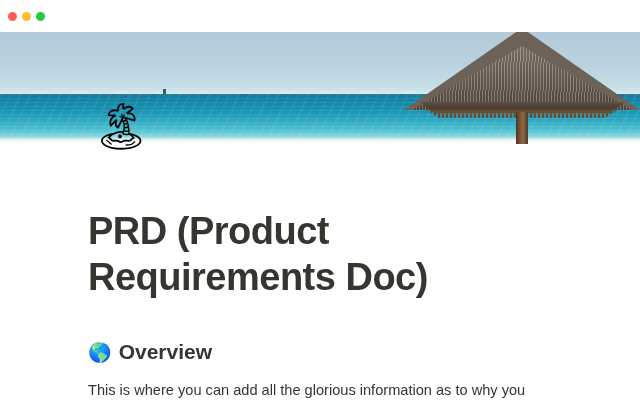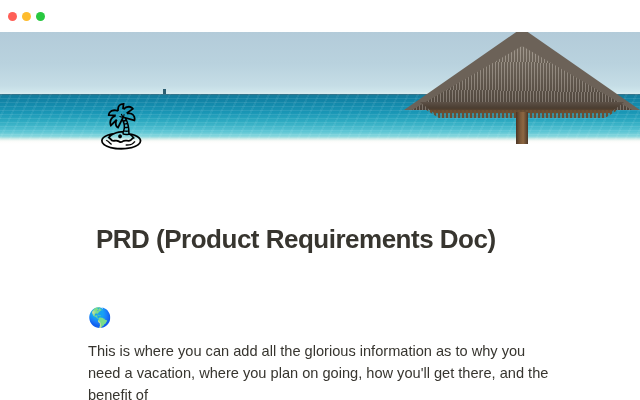--- a/index.html
+++ b/index.html
@@ -187,23 +187,23 @@
     user-select: none;
   }
 
   
   .doc-body {
     position: relative;
     padding: 0 88px;
     box-sizing: border-box;
   }
   .doc-title {
-    margin: 8px;
+    margin: 0;
     padding-top: 64px;
-    font-size: 26px;
+    font-size: 38px;
     line-height: 46px;
     font-weight: 700;
     letter-spacing: -0.5px;
     color: #37352f;
     max-width: 470px;
   }
   .section-heading {
     margin: 0;
     padding-top: 38px;
     font-size: 21px;
@@ -255,18 +255,19 @@
     </div>
   </div>
 
   <div class="page-icon">🏝</div>
 
   <div class="doc-body">
     <h1 class="doc-title">PRD (Product Requirements Doc)</h1>
 
     <h2 class="section-heading">
       <span class="heading-emoji">🌎</span>
+      <span>Overview</span>
     </h2>
 
     <p class="paragraph">This is where you can add all the glorious information as to why you need a vacation, where you plan on going, how you'll get there, and the benefit of</p>
   </div>
 
 </div>
 
 </body></html>

